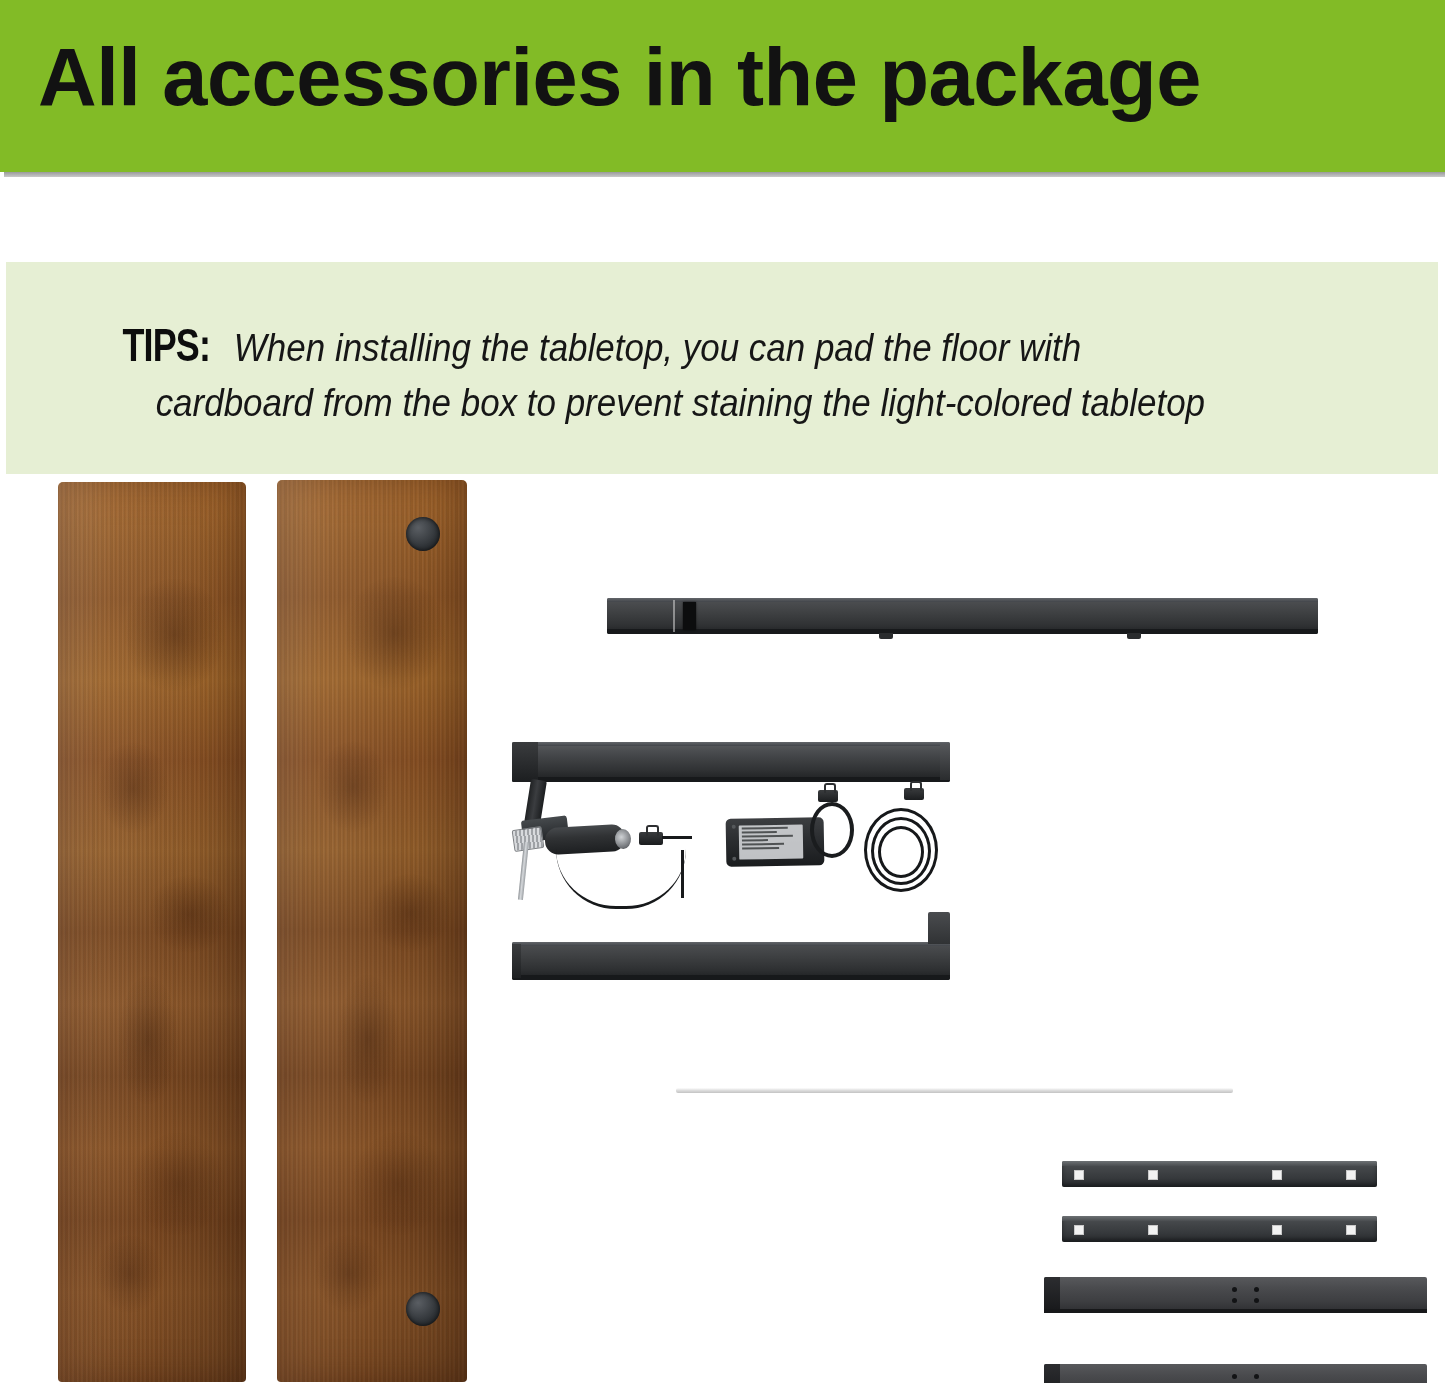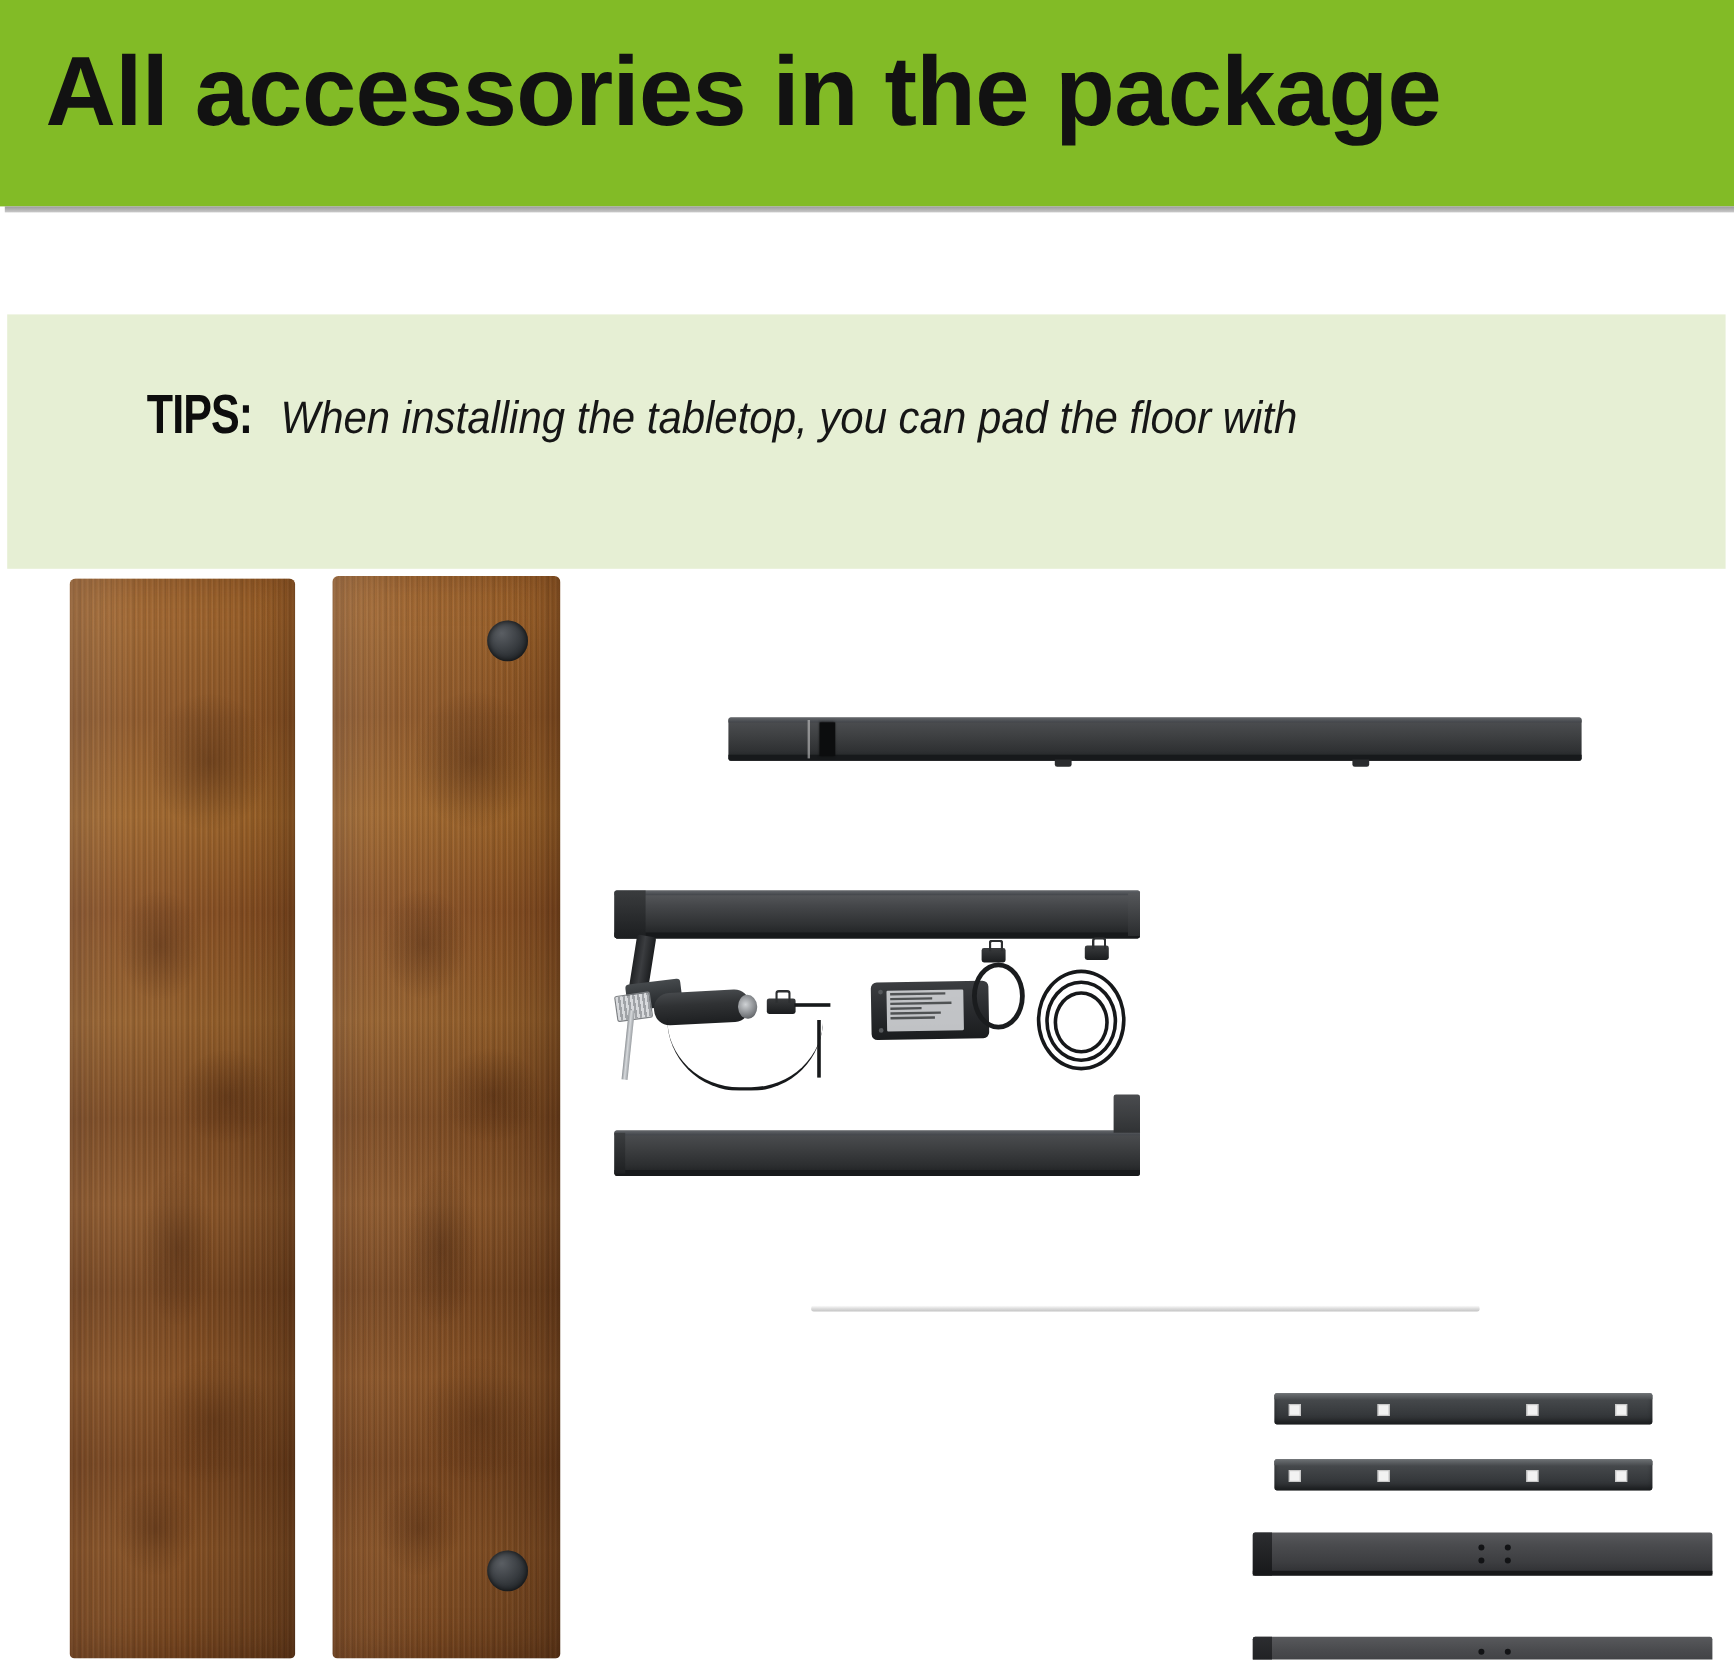--- a/index.html
+++ b/index.html
@@ -464,20 +464,23 @@
 
 <div class="header-band">
   <div class="header-title">All accessories in the package</div>
 </div>
 
 <div class="tips-panel">
   <div class="tips-inner">
     <div class="tips-line">
       <span class="tips-label">TIPS:</span><span class="tips-text">When installing the tabletop, you can pad the floor with</span>
     </div>
+    <div class="tips-line">
+      <span class="tips-text">cardboard from the box to prevent staining the light-colored tabletop</span>
+    </div>
   </div>
 </div>
 
 <div class="parts-area">
 
   <div class="wood-panel" id="wood-panel-left"></div>
   <div class="wood-panel" id="wood-panel-right"></div>
   <div class="grommet" id="grommet-top"></div>
   <div class="grommet" id="grommet-bottom"></div>
 

